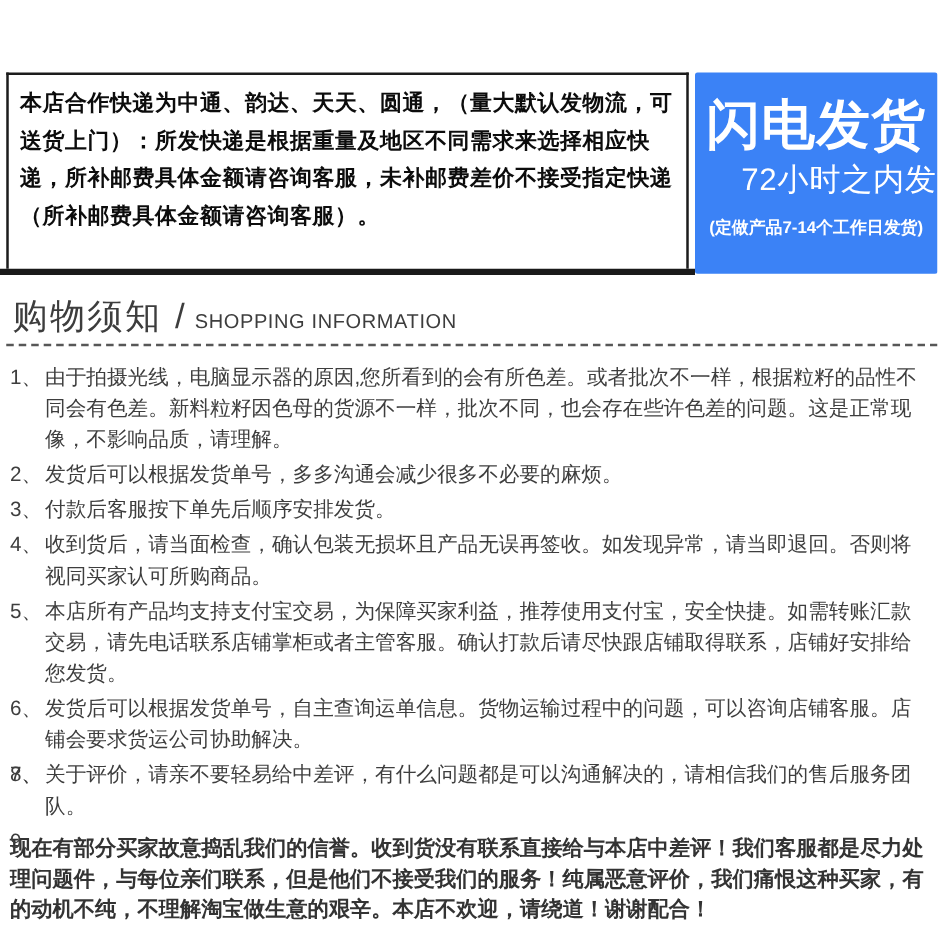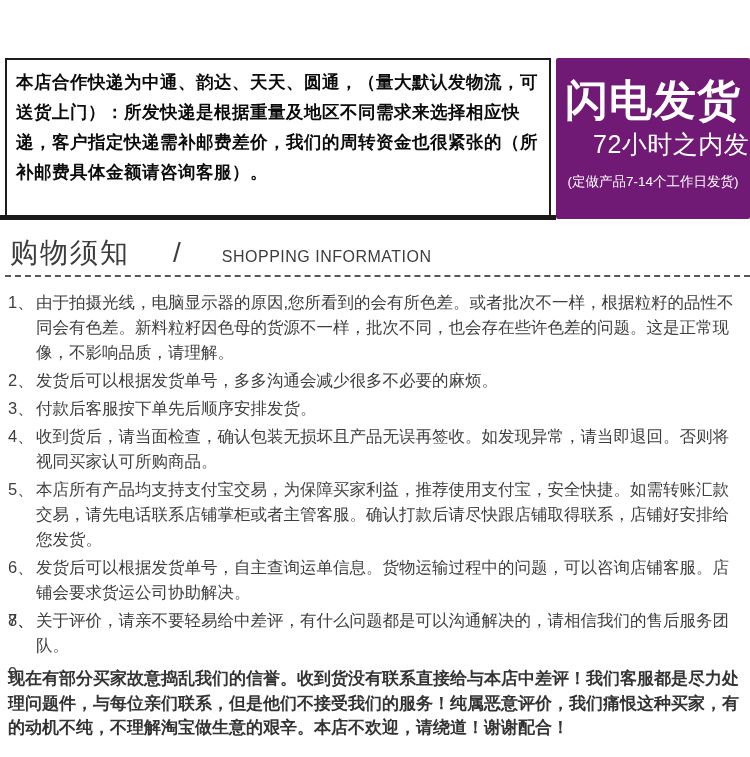--- a/index.html
+++ b/index.html
@@ -35,21 +35,21 @@
     position: absolute;
     left: 0; top: 215px;
     width: 556px; height: 5px;
     background: #1a1a1a;
   }
 
   .flash-badge {
     position: absolute;
     left: 556px; top: 58px;
     width: 194px; height: 161px;
-    background: #701a75;
+    background: #3b82f6;
     color: #ffffff;
     text-align: center;
     padding-top: 15px;
     border-radius: 2px;
   }
   .flash-title {
     font-size: 43px;
     font-weight: bold;
     line-height: 55px;
     letter-spacing: 1px;
@@ -58,34 +58,33 @@
   .flash-subtitle {
     font-size: 25px;
     line-height: 32px;
     letter-spacing: 0.5px;
     white-space: nowrap;
     padding-left: 37px;
   }
   .flash-note {
     margin-top: 13px;
     font-size: 13.5px;
-    font-weight: normal;
+    font-weight: bold;
     white-space: nowrap;
     letter-spacing: 0px;
   }
 
   
   .section-header {
     margin: 12px 0 0 10px;
     height: 36px;
     display: flex;
     align-items: baseline;
     color: #3d3d3d;
     white-space: nowrap;
-    gap: 33px;
   }
   .title-cn {
     font-size: 28px;
     font-weight: normal;
     letter-spacing: 2px;
   }
   .title-slash {
     font-size: 28px;
     margin: 0 8px 0 10px;
     font-weight: normal;
@@ -126,21 +125,21 @@
     font-weight: bold;
     color: #333333;
   }
 </style>
 </head>
 <body>
 
 <div class="page">
 
   <div class="top-section">
-    <div class="shipping-box">本店合作快递为中通、韵达、天天、圆通，（量大默认发物流，可送货上门）：所发快递是根据重量及地区不同需求来选择相应快递，客户指定快递需补邮费差价，我们的周转资金也很紧张的（所补邮费具体金额请咨询客服）。</div>
+    <div class="shipping-box">本店合作快递为中通、韵达、天天、圆通，（量大默认发物流，可送货上门）：所发快递是根据重量及地区不同需求来选择相应快递，所补邮费具体金额请咨询客服，未补邮费差价不接受指定快递（所补邮费具体金额请咨询客服）。</div>
 
     <div class="flash-badge">
       <div class="flash-title">闪电发货</div>
       <div class="flash-subtitle">72小时之内发货</div>
       <div class="flash-note">(定做产品7-14个工作日发货)</div>
     </div>
 
     <div class="black-bar"></div>
   </div>
 

